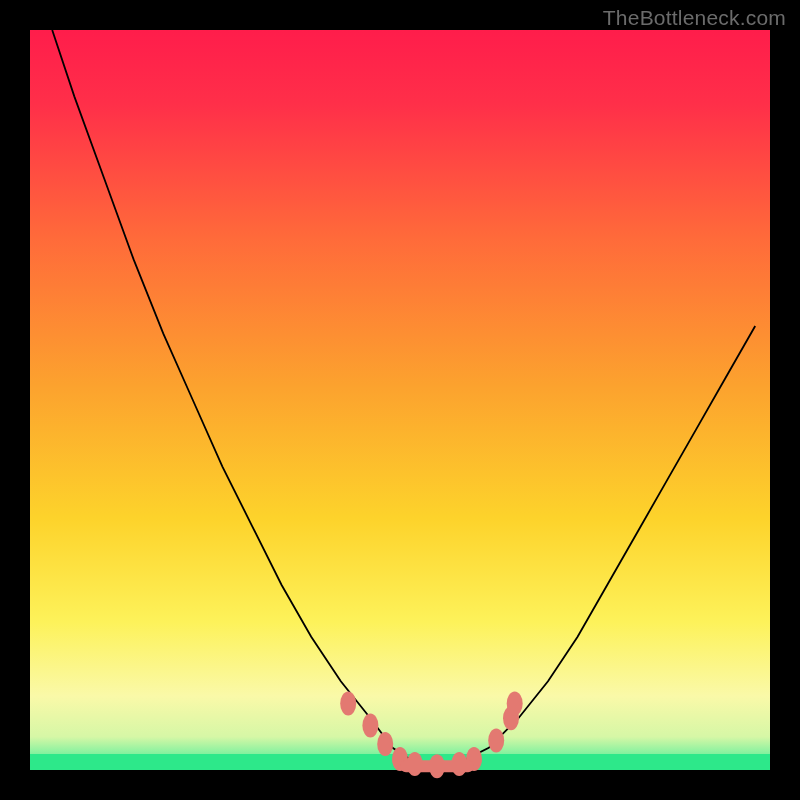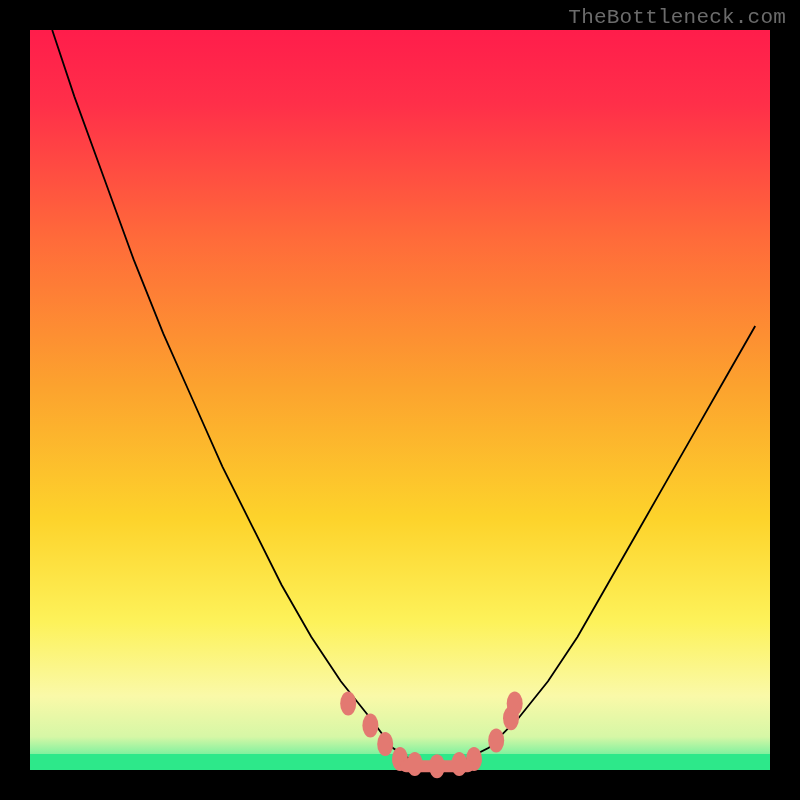--- a/index.html
+++ b/index.html
@@ -9,21 +9,20 @@
     height: 800px;
     background: #000;
     font-family: Arial, Helvetica, sans-serif;
     overflow: hidden;
   }
   .frame {
     position: relative;
     width: 800px;
     height: 800px;
     background: #000;
-    font-family: Liberation Mono, monospace;
   }
   .watermark {
     position: absolute;
     top: 6px;
     right: 14px;
     color: #6b6b6b;
     font-size: 21px;
     font-weight: 500;
     letter-spacing: 0.2px;
     z-index: 10;

